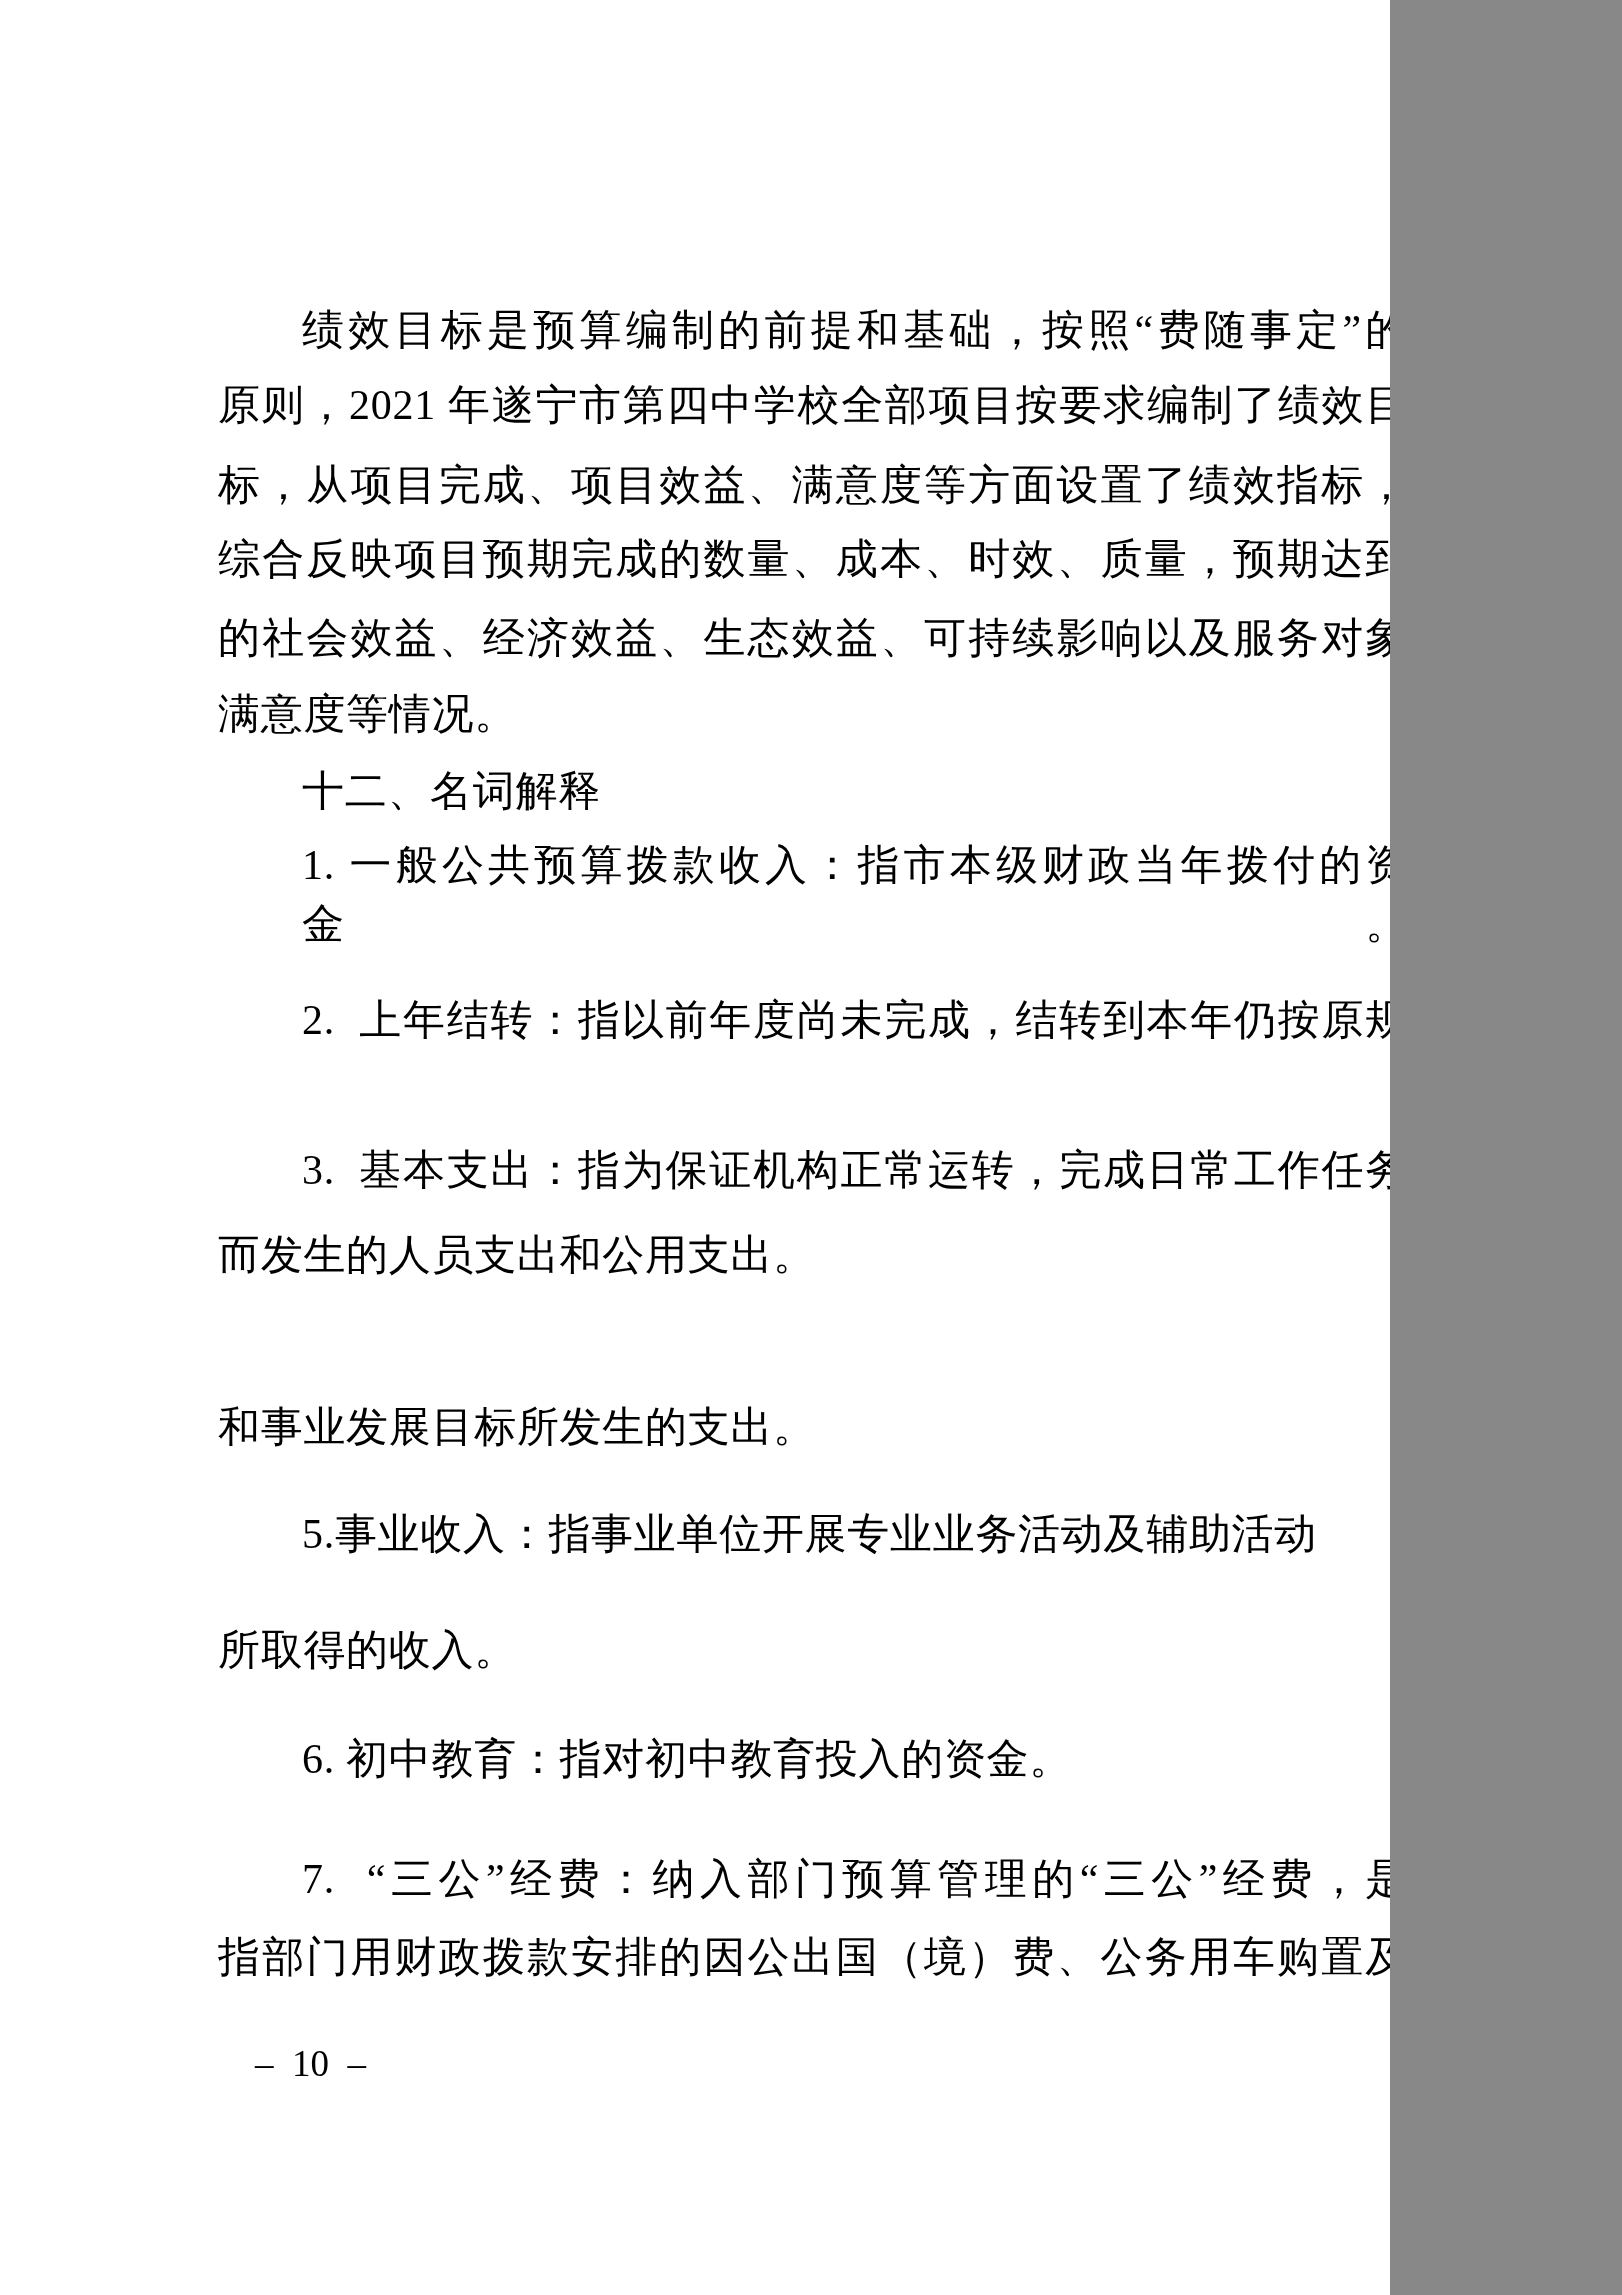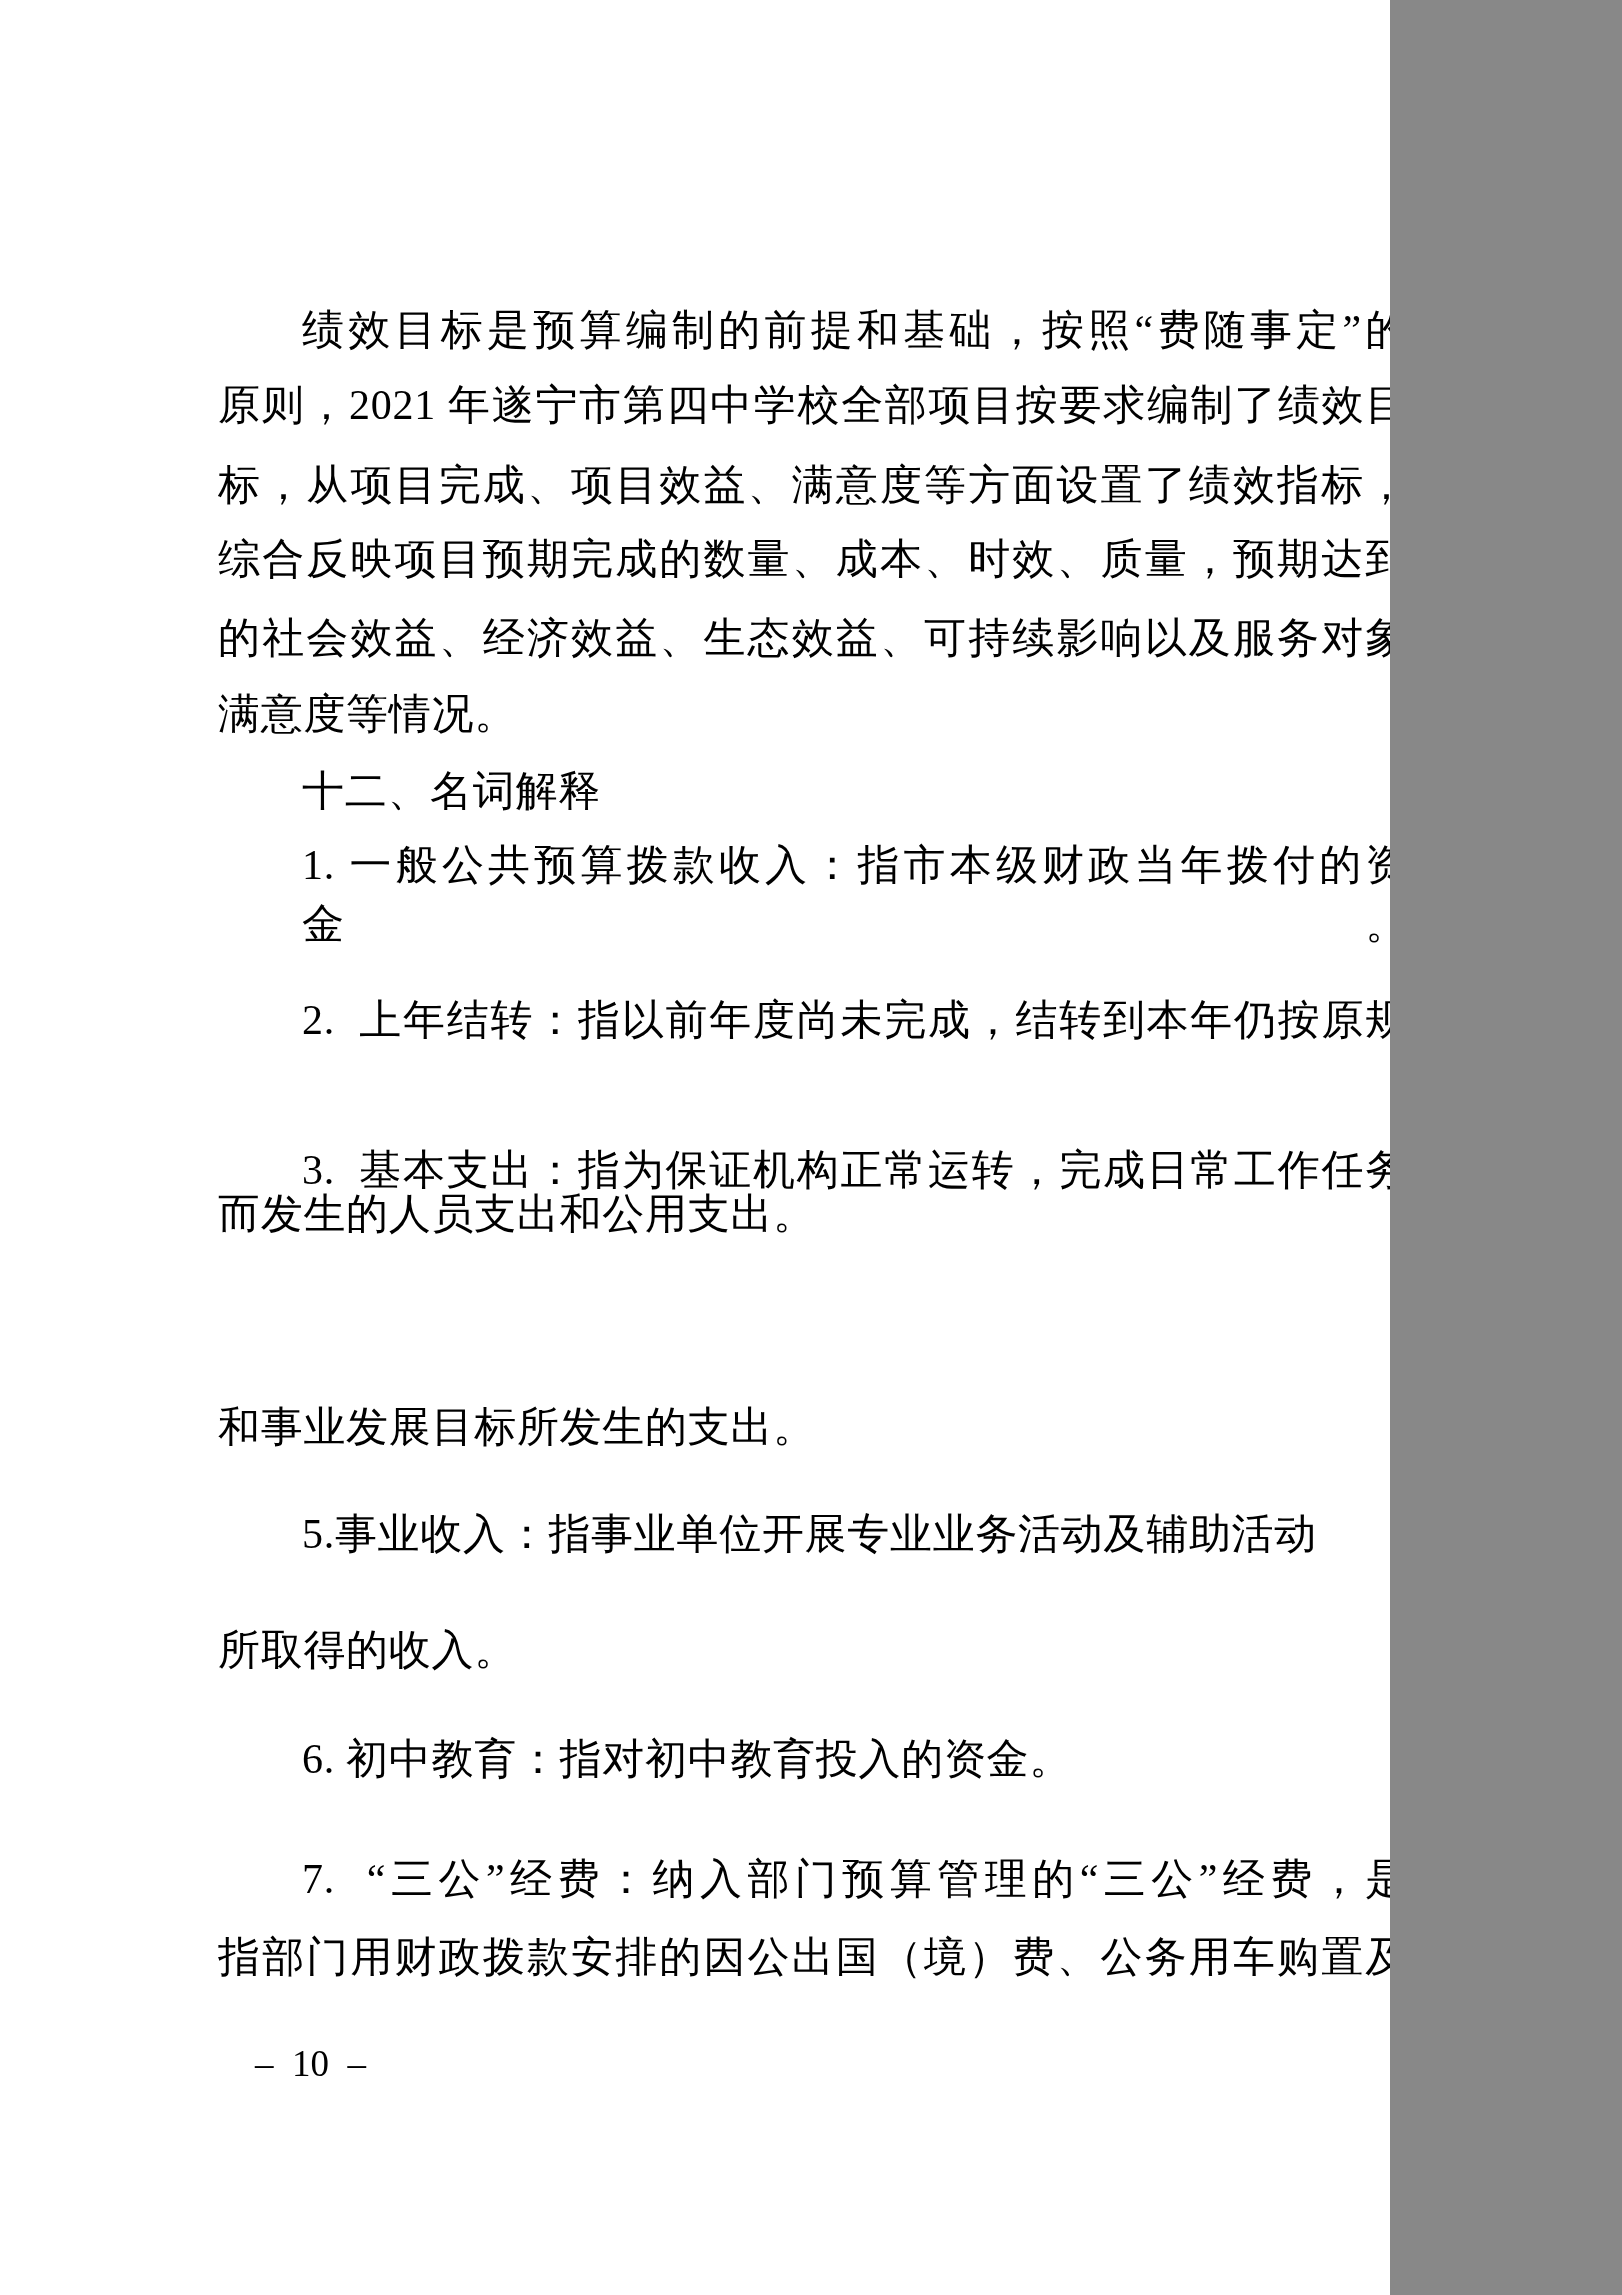--- a/index.html
+++ b/index.html
@@ -61,21 +61,21 @@
     <div class="line ind j" style="top:301px">绩效目标是预算编制的前提和基础，按照“费随事定”的</div>
     <div class="line j" style="top:376px">原则，2021 年遂宁市第四中学校全部项目按要求编制了绩效目</div>
     <div class="line j" style="top:456px">标，从项目完成、项目效益、满意度等方面设置了绩效指标，</div>
     <div class="line j" style="top:530px">综合反映项目预期完成的数量、成本、时效、质量，预期达到</div>
     <div class="line j" style="top:609px">的社会效益、经济效益、生态效益、可持续影响以及服务对象</div>
     <div class="line" style="top:685px">满意度等情况。</div>
     <div class="line ind" style="top:762px">十二、名词解释</div>
     <div class="line ind j" style="top:836px">1. 一般公共预算拨款收入：指市本级财政当年拨付的资金。</div>
     <div class="line ind j" style="top:991px">2.&nbsp; 上年结转：指以前年度尚未完成，结转到本年仍按原规</div>
     <div class="line ind j" style="top:1141px">3.&nbsp; 基本支出：指为保证机构正常运转，完成日常工作任务</div>
-    <div class="line" style="top:1185px">而发生的人员支出和公用支出。</div>
+    <div class="line" style="top:1226px">而发生的人员支出和公用支出。</div>
     <div class="line" style="top:1398px">和事业发展目标所发生的支出。</div>
     <div class="line ind" style="top:1505px">5.事业收入：指事业单位开展专业业务活动及辅助活动</div>
     <div class="line" style="top:1621px">所取得的收入。</div>
     <div class="line ind" style="top:1730px">6. 初中教育：指对初中教育投入的资金。</div>
     <div class="line ind j" style="top:1850px">7.&nbsp; “三公”经费：纳入部门预算管理的“三公”经费，是</div>
     <div class="line j" style="top:1928px">指部门用财政拨款安排的因公出国（境）费、公务用车购置及</div>
   </div>
   <div class="footer">–  10  –</div>
 </div>
 

